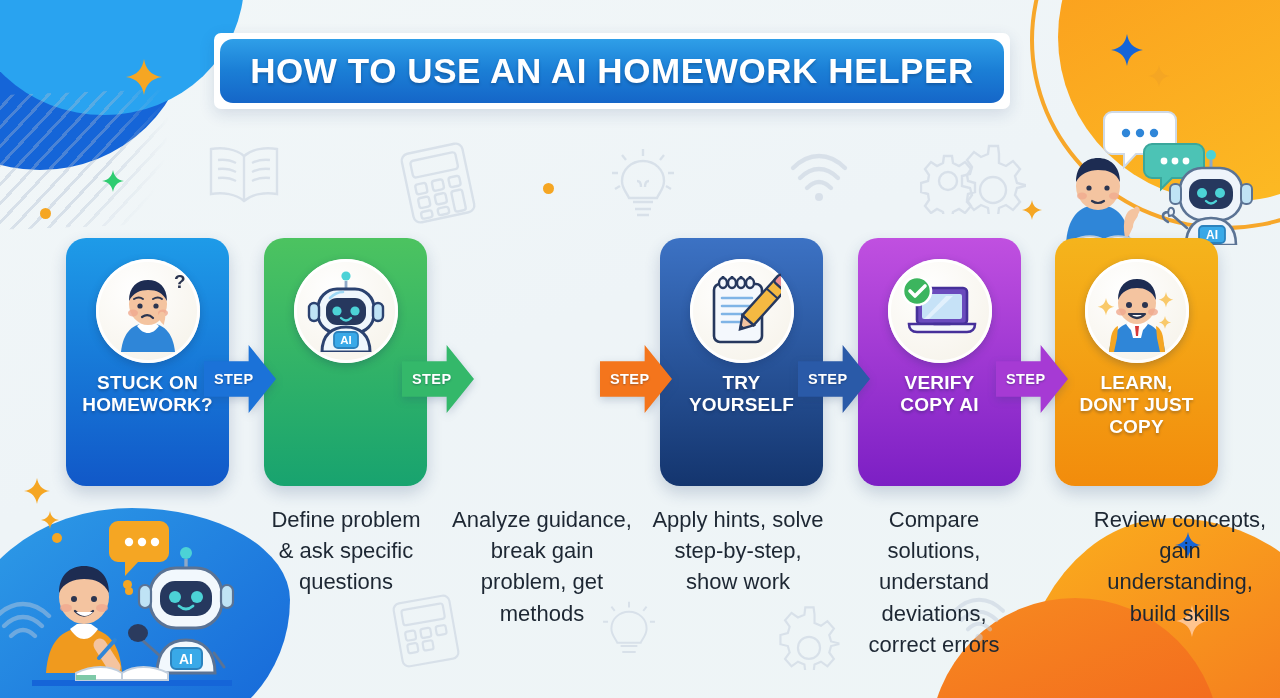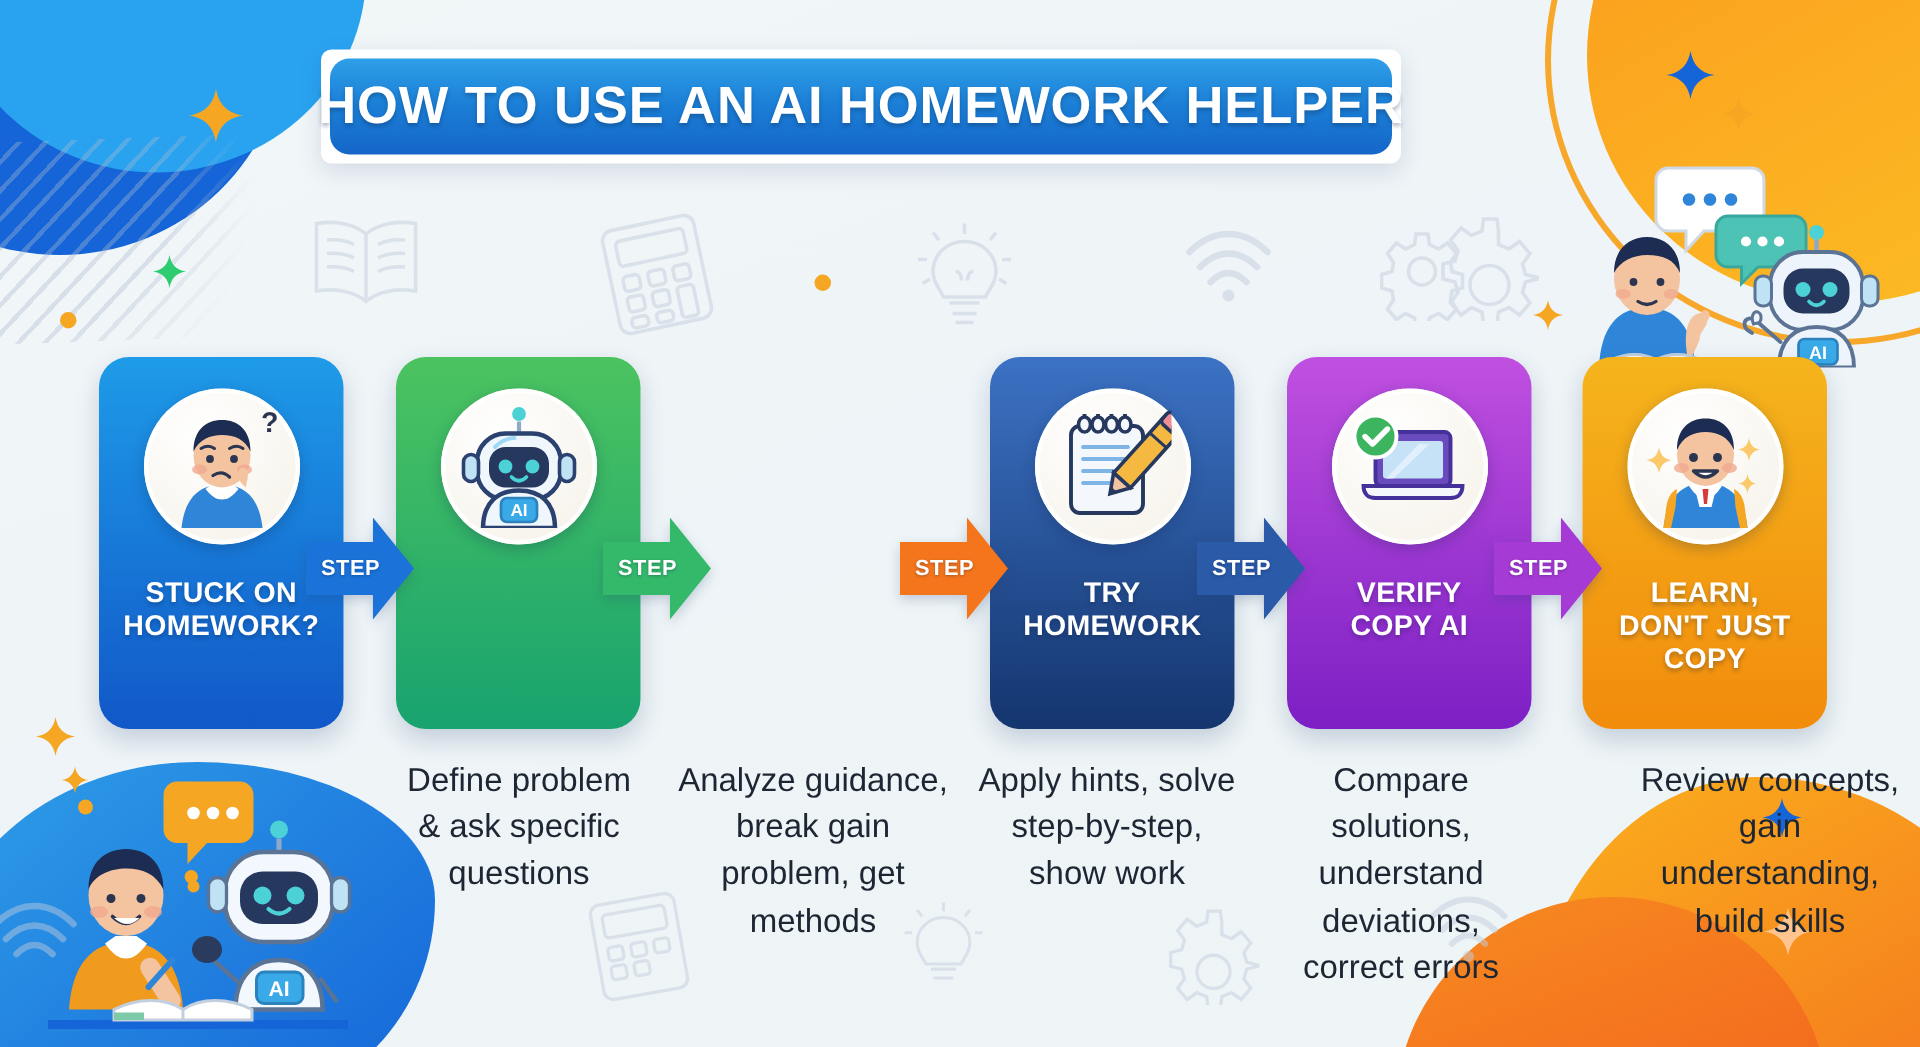--- a/index.html
+++ b/index.html
@@ -64,21 +64,21 @@
   .sparkle svg { display: block; }
 
   .dot { position: absolute; border-radius: 50%; }
 
   .wm { position: absolute; opacity: .5; }
   .wm svg { display: block; }
 
   
   #title-wrap {
     position: absolute; left: 214px; top: 33px;
-    width: 720px; height: 76px;
+    width: 796px; height: 76px;
     background: #fff; border-radius: 7px;
     padding: 6px;
     box-shadow: 0 5px 16px rgba(30,60,110,.14);
   }
   #title-bar {
     width: 100%; height: 100%;
     border-radius: 13px;
     background: linear-gradient(180deg,#2f9fe8 0%,#1b7fd6 48%,#1566c8 100%);
     display: flex; align-items: center; justify-content: center;
   }
@@ -109,21 +109,21 @@
   .card-icon {
     width: 104px; height: 104px;
     border-radius: 50%;
     background: radial-gradient(circle at 38% 30%,#ffffff 0%,#f7f4ec 78%);
     box-shadow: 0 3px 9px rgba(20,40,80,.26), inset 0 0 0 3px rgba(255,255,255,.9);
     display: flex; align-items: center; justify-content: center;
     position: relative; z-index: 3;
   }
   .card-icon svg { display: block; }
   .card-label {
-    margin-top: 22px;
+    margin-top: 9px;
     color: #fff;
     font-size: 19px;
     font-weight: 700;
     line-height: 1.16;
     text-align: center;
     letter-spacing: .2px;
     text-shadow: 0 2px 3px rgba(10,30,60,.3);
     padding: 0 5px;
     white-space: pre-line;
   }
@@ -505,21 +505,21 @@
           <g transform="rotate(42 50 42)">
             <rect x="43" y="2" width="15" height="48" fill="#f5b942" stroke="#26385e" stroke-width="2.4"></rect>
             <path d="M43 14h15" stroke="#26385e" stroke-width="2"></path>
             <rect x="43" y="-6" width="15" height="10" rx="3" fill="#ef8f94" stroke="#26385e" stroke-width="2.4"></rect>
             <path d="M43 50h15l-7.5 12z" fill="#f4c4a0" stroke="#26385e" stroke-width="2.4"></path>
             <path d="M47 58h7l-3.5 5z" fill="#26385e"></path>
           </g>
         </svg>
       </div>
       <div class="card-label">TRY
-HOMEWORK</div>
+YOURSELF</div>
     </div>
     <div class="arrow" style="left:732px;">
       <div class="shape" style="background:#2a5aa8;"></div>
       <span class="step-txt">STEP</span>
     </div>
 
     <div class="card" style="left: 792px; background: linear-gradient(rgb(192, 80, 224) 0%, rgb(124, 31, 196) 100%);">
       <div class="card-icon">
         <svg width="80" height="66" viewBox="0 0 80 66">
           <rect x="17" y="10" width="50" height="36" rx="4" fill="#6a4bbd" stroke="#46309a" stroke-width="2.6"></rect>

